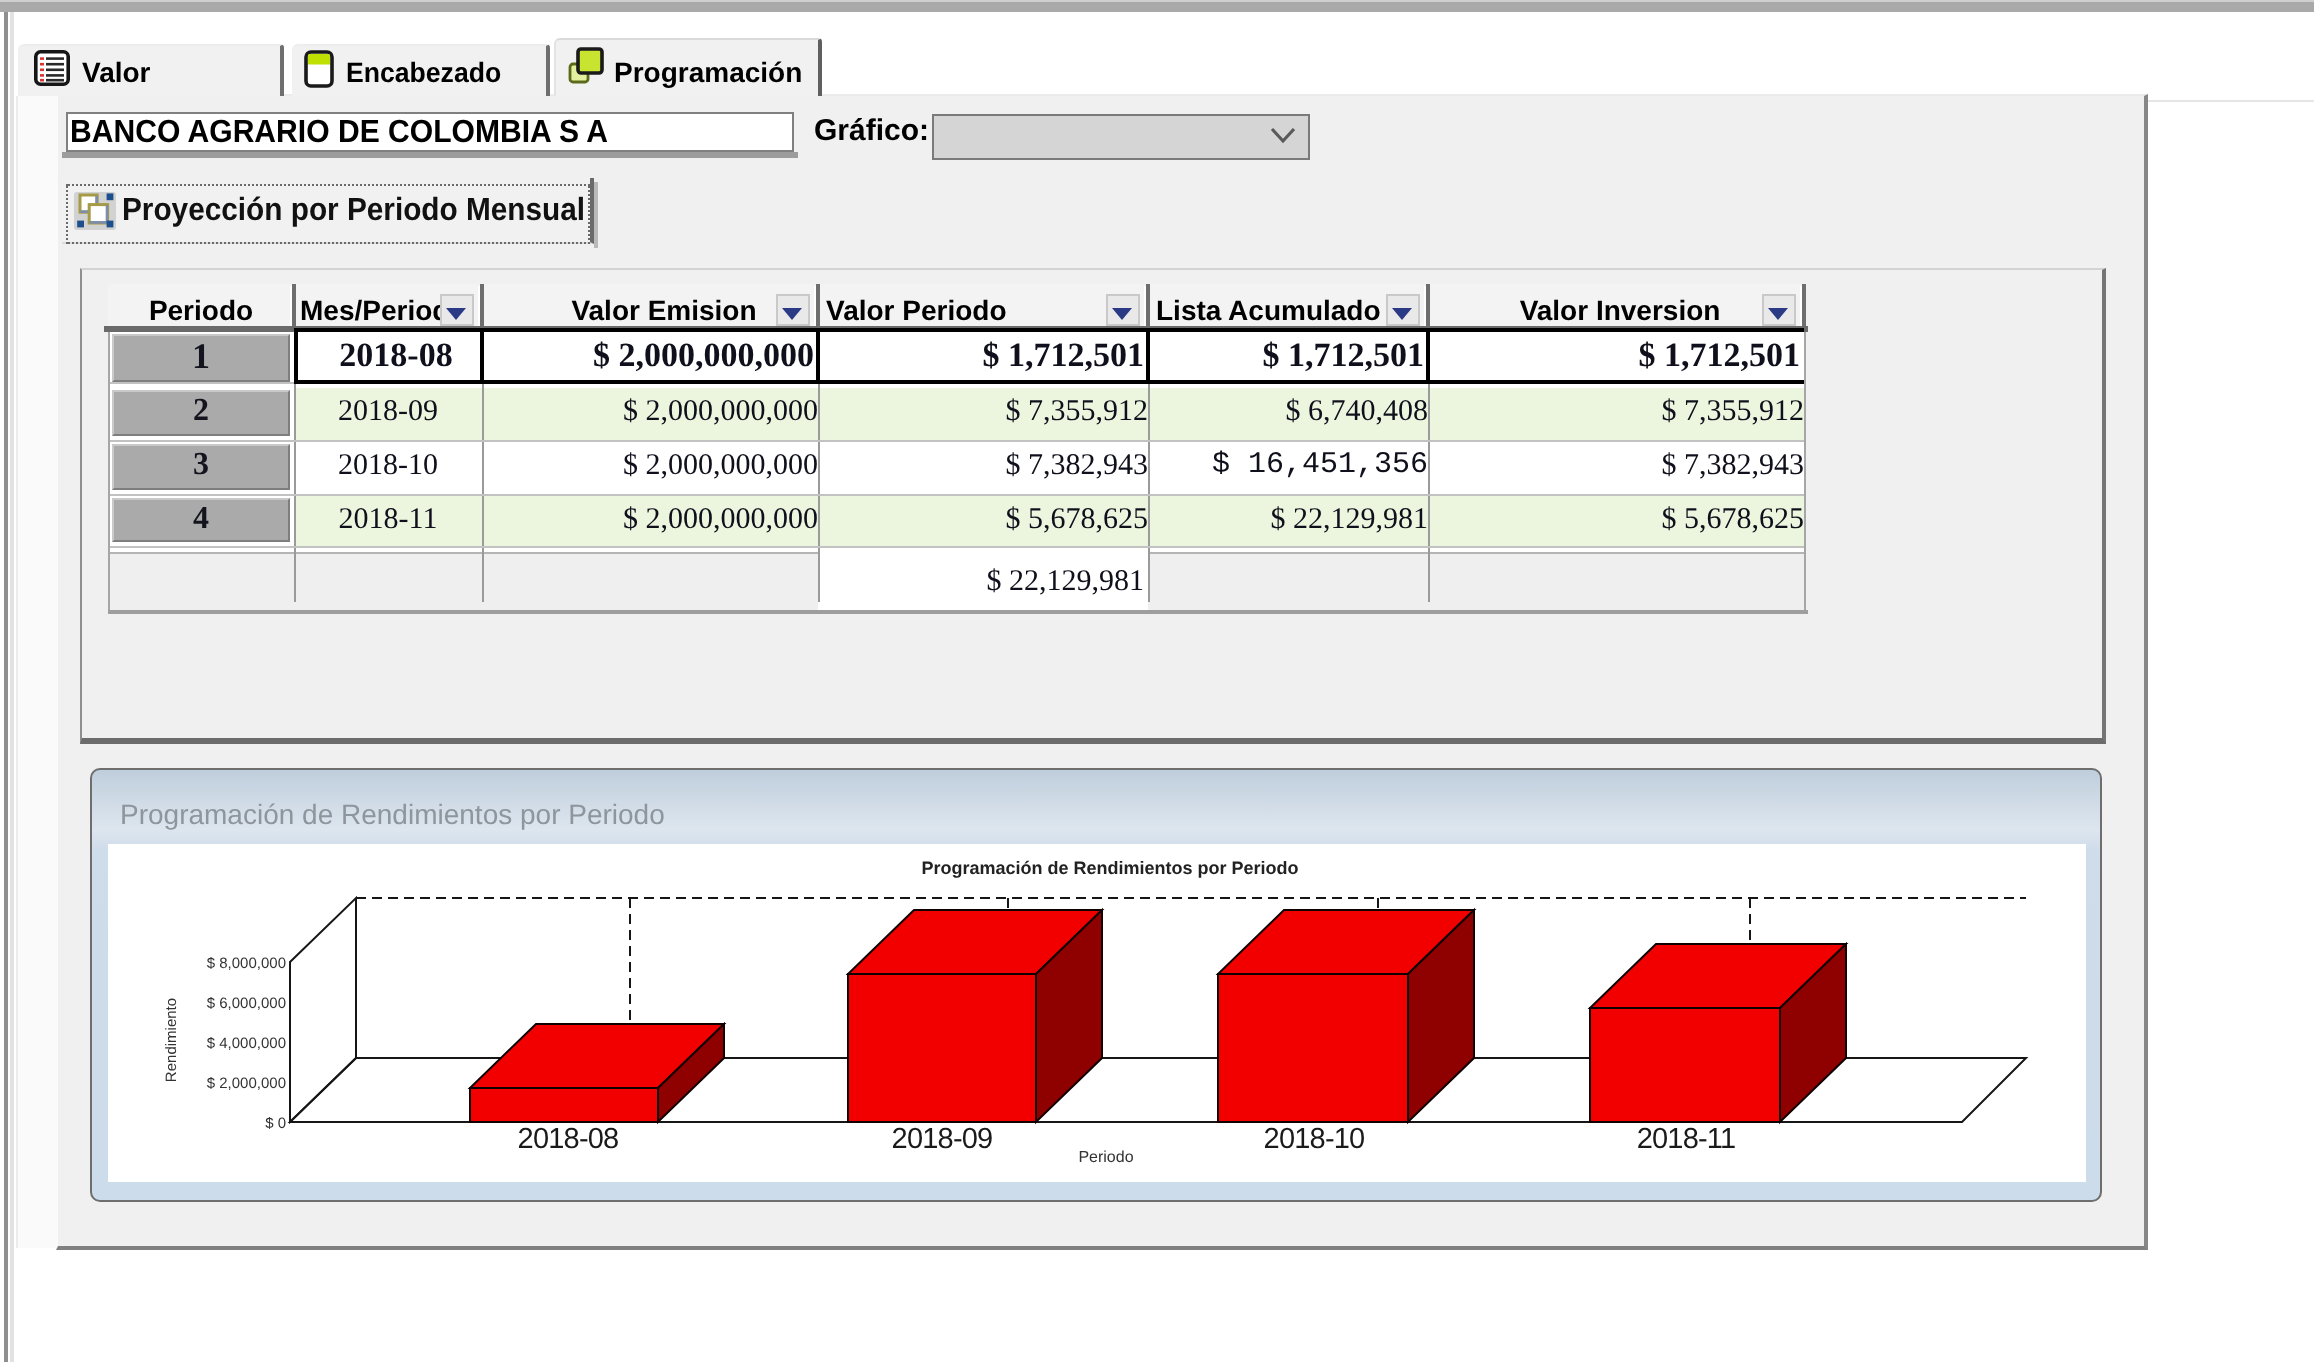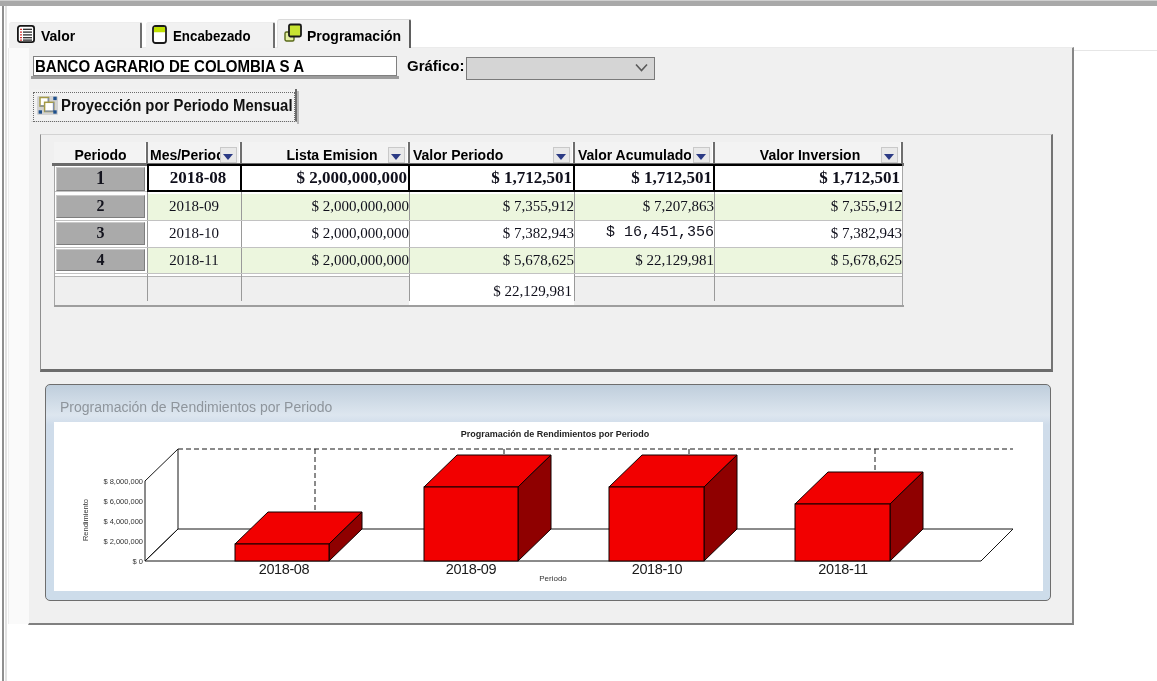--- a/index.html
+++ b/index.html
@@ -96,23 +96,23 @@
 <div class="abs" style="left:407px;top:143px;width:1px;height:20px;background:#ffffff;"></div>
 <div class="abs" style="left:408px;top:142px;width:2px;height:21px;background:#6e6e6e;"></div>
 <div class="abs" style="left:572px;top:143px;width:1px;height:20px;background:#ffffff;"></div>
 <div class="abs" style="left:573px;top:142px;width:2px;height:21px;background:#6e6e6e;"></div>
 <div class="abs" style="left:712px;top:143px;width:1px;height:20px;background:#ffffff;"></div>
 <div class="abs" style="left:713px;top:142px;width:2px;height:21px;background:#6e6e6e;"></div>
 <div class="abs" style="left:900px;top:143px;width:1px;height:20px;background:#ffffff;"></div>
 <div class="abs" style="left:901px;top:142px;width:2px;height:21px;background:#6e6e6e;"></div>
 <div class="abs b" style="left:54px;top:147px;width:93px;height:16px;line-height:16px;font-size:14px;text-align:center;">Periodo</div>
 <div class="abs b" style="left:150px;top:147px;width:71px;height:16px;line-height:16px;font-size:14px;text-align:left;overflow:hidden;white-space:nowrap;">Mes/Periodo</div>
-<div class="abs b" style="left:248px;top:147px;width:168px;height:16px;line-height:16px;font-size:14px;text-align:center;">Lista Emision</div>
+<div class="abs b" style="left:248px;top:147px;width:168px;height:16px;line-height:16px;font-size:14px;text-align:center;">Valor Emision</div>
 <div class="abs b" style="left:413px;top:147px;width:165px;height:16px;line-height:16px;font-size:14px;text-align:left;">Valor Periodo</div>
-<div class="abs b" style="left:578px;top:147px;width:113px;height:16px;line-height:16px;font-size:14px;text-align:left;overflow:hidden;white-space:nowrap;">Valor Acumulado</div>
+<div class="abs b" style="left:578px;top:147px;width:113px;height:16px;line-height:16px;font-size:14px;text-align:left;overflow:hidden;white-space:nowrap;">Lista Acumulado</div>
 <div class="abs b" style="left:732px;top:147px;width:156px;height:16px;line-height:16px;font-size:14px;text-align:center;">Valor Inversion</div>
 <div class="abs" style="left:220px;top:147px;width:17px;height:16px;background:#e9e9e9;border:1px solid #c9c9c9;box-sizing:border-box;"></div>
 <div class="abs" style="left:223px;top:154px;width:0;height:0;border-left:5.5px solid transparent;border-right:5.5px solid transparent;border-top:6px solid #2b3a84;"></div>
 <div class="abs" style="left:388px;top:147px;width:17px;height:16px;background:#e9e9e9;border:1px solid #c9c9c9;box-sizing:border-box;"></div>
 <div class="abs" style="left:391px;top:154px;width:0;height:0;border-left:5.5px solid transparent;border-right:5.5px solid transparent;border-top:6px solid #2b3a84;"></div>
 <div class="abs" style="left:553px;top:147px;width:17px;height:16px;background:#e9e9e9;border:1px solid #c9c9c9;box-sizing:border-box;"></div>
 <div class="abs" style="left:556px;top:154px;width:0;height:0;border-left:5.5px solid transparent;border-right:5.5px solid transparent;border-top:6px solid #2b3a84;"></div>
 <div class="abs" style="left:693px;top:147px;width:17px;height:16px;background:#e9e9e9;border:1px solid #c9c9c9;box-sizing:border-box;"></div>
 <div class="abs" style="left:696px;top:154px;width:0;height:0;border-left:5.5px solid transparent;border-right:5.5px solid transparent;border-top:6px solid #2b3a84;"></div>
 <div class="abs" style="left:881px;top:147px;width:17px;height:16px;background:#e9e9e9;border:1px solid #c9c9c9;box-sizing:border-box;"></div>
@@ -149,21 +149,21 @@
 <div class="abs" style="left:56px;top:195px;width:89px;height:23px;background:#aaaaaa;box-sizing:border-box;border-top:1px solid #c9c9c9;border-left:1px solid #c9c9c9;border-right:1px solid #7e7e7e;border-bottom:1px solid #7e7e7e;"></div>
 <div class="abs serif b" style="left:56px;top:196px;width:89px;height:20px;line-height:20px;font-size:16px;text-align:center;color:#14141e;">2</div>
 <div class="abs" style="left:147px;top:194px;width:1px;height:26px;background:#9a9a9a;"></div>
 <div class="abs" style="left:241px;top:194px;width:1px;height:26px;background:#9a9a9a;"></div>
 <div class="abs" style="left:409px;top:194px;width:1px;height:26px;background:#9a9a9a;"></div>
 <div class="abs" style="left:574px;top:194px;width:1px;height:26px;background:#9a9a9a;"></div>
 <div class="abs" style="left:714px;top:194px;width:1px;height:26px;background:#9a9a9a;"></div>
 <div class="abs serif" style="left:148px;top:197px;width:92px;height:18px;line-height:18px;font-size:15px;font-weight:normal;text-align:center;color:#10101c;">2018-09</div>
 <div class="abs serif" style="left:243px;top:197px;width:166px;height:18px;line-height:18px;font-size:15px;font-weight:normal;text-align:right;color:#10101c;">$ 2,000,000,000</div>
 <div class="abs serif" style="left:411px;top:197px;width:163px;height:18px;line-height:18px;font-size:15px;font-weight:normal;text-align:right;color:#10101c;">$ 7,355,912</div>
-<div class="abs serif" style="left:576px;top:197px;width:138px;height:18px;line-height:18px;font-size:15px;font-weight:normal;text-align:right;color:#10101c;">$ 7,207,863</div>
+<div class="abs serif" style="left:576px;top:197px;width:138px;height:18px;line-height:18px;font-size:15px;font-weight:normal;text-align:right;color:#10101c;">$ 6,740,408</div>
 <div class="abs serif" style="left:716px;top:197px;width:186px;height:18px;line-height:18px;font-size:15px;font-weight:normal;text-align:right;color:#10101c;">$ 7,355,912</div>
 <div class="abs" style="left:148px;top:221px;width:754px;height:26px;background:#ffffff;"></div>
 <div class="abs" style="left:55px;top:247px;width:847px;height:1px;background:#c2c2c2;"></div>
 <div class="abs" style="left:56px;top:222px;width:89px;height:23px;background:#aaaaaa;box-sizing:border-box;border-top:1px solid #c9c9c9;border-left:1px solid #c9c9c9;border-right:1px solid #7e7e7e;border-bottom:1px solid #7e7e7e;"></div>
 <div class="abs serif b" style="left:56px;top:223px;width:89px;height:20px;line-height:20px;font-size:16px;text-align:center;color:#14141e;">3</div>
 <div class="abs" style="left:147px;top:221px;width:1px;height:26px;background:#9a9a9a;"></div>
 <div class="abs" style="left:241px;top:221px;width:1px;height:26px;background:#9a9a9a;"></div>
 <div class="abs" style="left:409px;top:221px;width:1px;height:26px;background:#9a9a9a;"></div>
 <div class="abs" style="left:574px;top:221px;width:1px;height:26px;background:#9a9a9a;"></div>
 <div class="abs" style="left:714px;top:221px;width:1px;height:26px;background:#9a9a9a;"></div>

